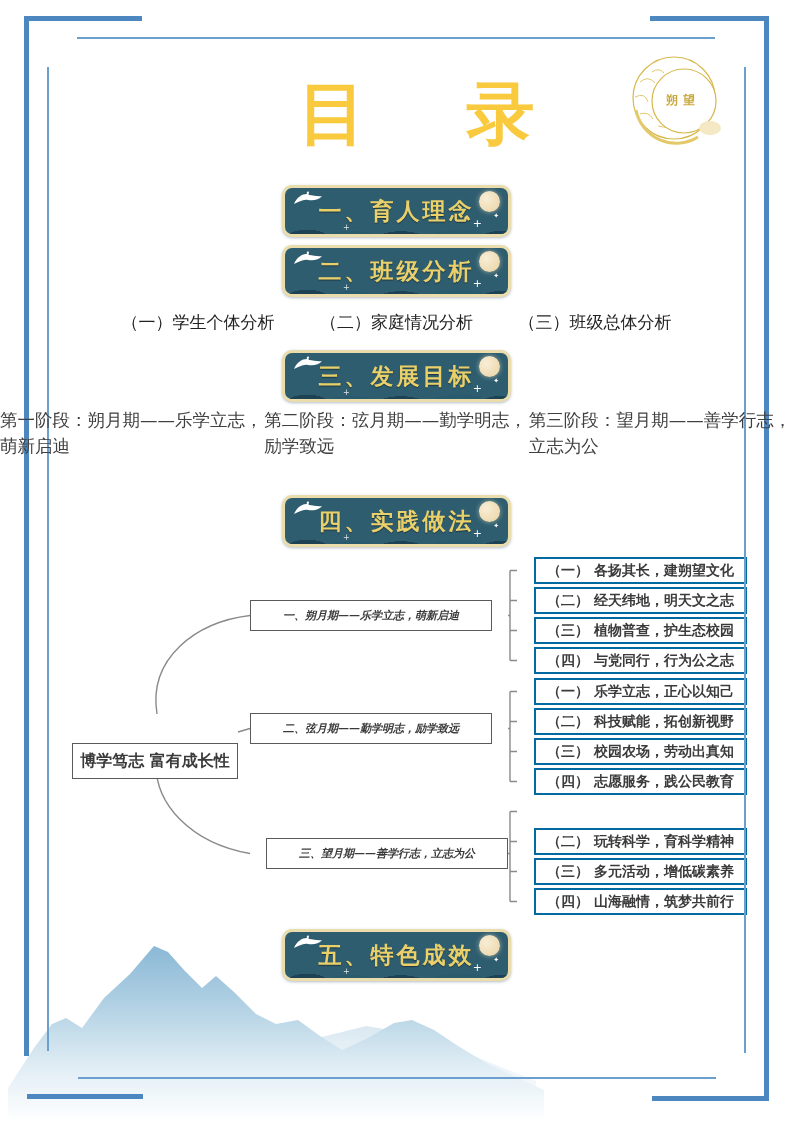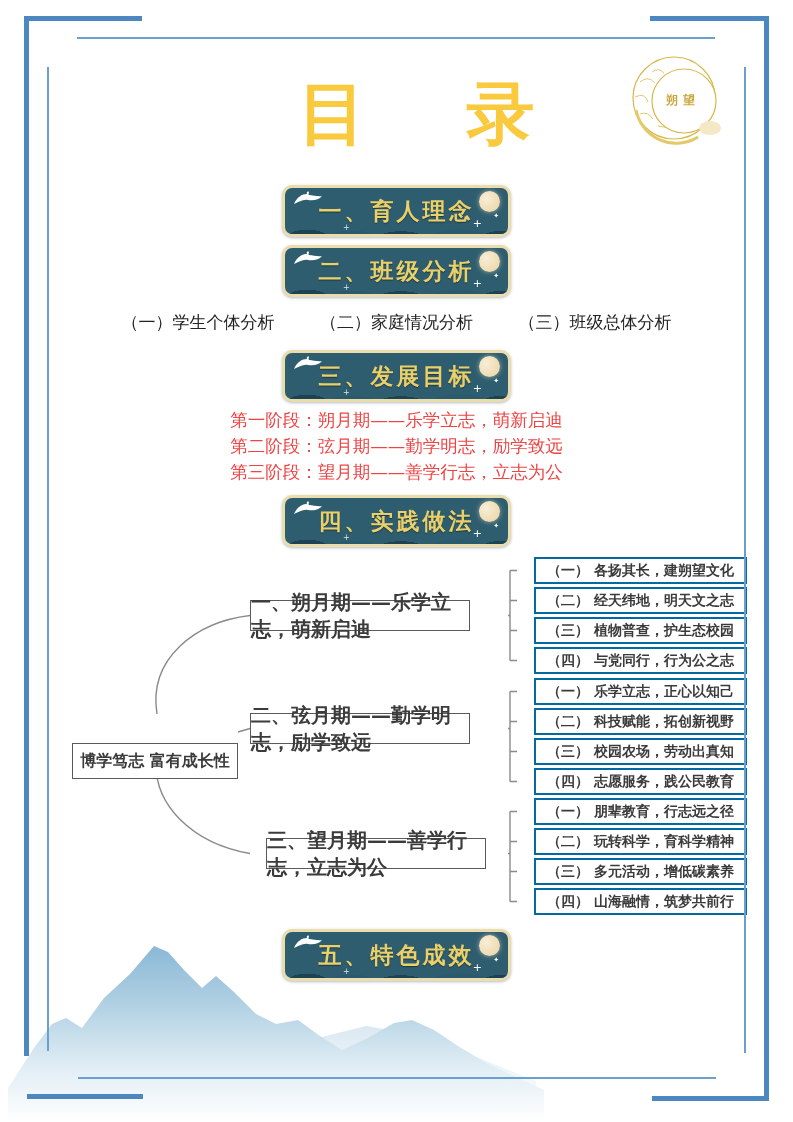--- a/index.html
+++ b/index.html
@@ -52,30 +52,30 @@
   .sparkle{position:absolute;color:#ffffff;z-index:2;line-height:1;}
   .sp1{right:26px;bottom:5px;font-size:11px;}
   .sp2{right:9px;bottom:14px;font-size:7px;}
   .sp3{left:58px;bottom:2px;font-size:8px;opacity:.85;}
   .b1{top:185px;} .b2{top:245px;} .b3{top:350px;} .b4{top:495px;} .b5{top:929px;}
 
   
   .analysis-row{position:absolute;top:311px;left:0;width:100%;text-align:center;z-index:5;
                 font-size:17px;color:#222;}
   .analysis-row span{margin:0 20px;}
-  .stages{position:absolute;top:407px;left:0;width:100%;display:flex;flex-direction:column;
-          align-items:center;z-index:5;font-size:17.5px;color:#ef4444;line-height:26px;}
+  .stages{position:absolute;top:407px;left:0;width:100%;display:flex;flex-direction:row;
+          align-items:center;z-index:5;font-size:17.5px;color:#404040;line-height:26px;}
 
   
   .mm-lines{position:absolute;left:0;top:540px;z-index:2;}
   .mm-box{position:absolute;background:#fff;display:flex;align-items:center;justify-content:center;
           box-sizing:border-box;z-index:3;color:#3b3b3b;font-weight:bold;
           font-family:"DejaVu Serif","Liberation Serif",serif;}
   .mm-root{left:72px;top:714px;width:166px;height:36px;border:1.5px solid #5a5a5a;font-size:16px;margin-top:29px;}
-  .mm-branch{left:250px;width:220px;height:31px;border:1.5px solid #5a5a5a;font-size:20px;}
+  .mm-branch{left:250px;width:242px;height:31px;border:1.5px solid #5a5a5a;font-size:11px;font-style:italic;}
   .br1{top:600px;} .br2{top:713px;} .br3{top:838px;margin-left:16px;}
   .mm-leaf{left:534px;width:213px;height:27px;border:2px solid #0369a1;font-size:14px;}
 
   
   .mountains{position:absolute;left:6px;top:926px;z-index:1;}
 </style>
 </head>
 <body>
 
 <div class="page">
@@ -203,21 +203,20 @@
   <div class="mm-box mm-leaf" style="top:557px">（一） 各扬其长，建朔望文化</div>
   <div class="mm-box mm-leaf" style="top:587px">（二） 经天纬地，明天文之志</div>
   <div class="mm-box mm-leaf" style="top:617px">（三） 植物普查，护生态校园</div>
   <div class="mm-box mm-leaf" style="top:647px">（四） 与党同行，行为公之志</div>
 
   <div class="mm-box mm-leaf" style="top:678px">（一） 乐学立志，正心以知己</div>
   <div class="mm-box mm-leaf" style="top:708px">（二） 科技赋能，拓创新视野</div>
   <div class="mm-box mm-leaf" style="top:738px">（三） 校园农场，劳动出真知</div>
   <div class="mm-box mm-leaf" style="top:768px">（四） 志愿服务，践公民教育</div>
 
-  <div class="mm-box mm-leaf" style="top:798px">（一） 朋辈教育，行志远之径</div>
   <div class="mm-box mm-leaf" style="top:828px">（二） 玩转科学，育科学精神</div>
   <div class="mm-box mm-leaf" style="top:858px">（三） 多元活动，增低碳素养</div>
   <div class="mm-box mm-leaf" style="top:888px">（四） 山海融情，筑梦共前行</div>
 
   <div class="banner b5">
     <svg class="banner-rabbit" width="30" height="16" viewBox="0 0 30 16">
       <path d="M1,13 C4,6 9,3 14,3 C13,1 15,0 16,1 C16,2 15,3 16,4 C20,4 25,6 29,5 C26,9 20,10 15,9 C10,8 6,11 1,13 Z" fill="#ffffff"></path>
     </svg>
     <div class="banner-moon"></div>
     <div class="banner-clouds"></div>

